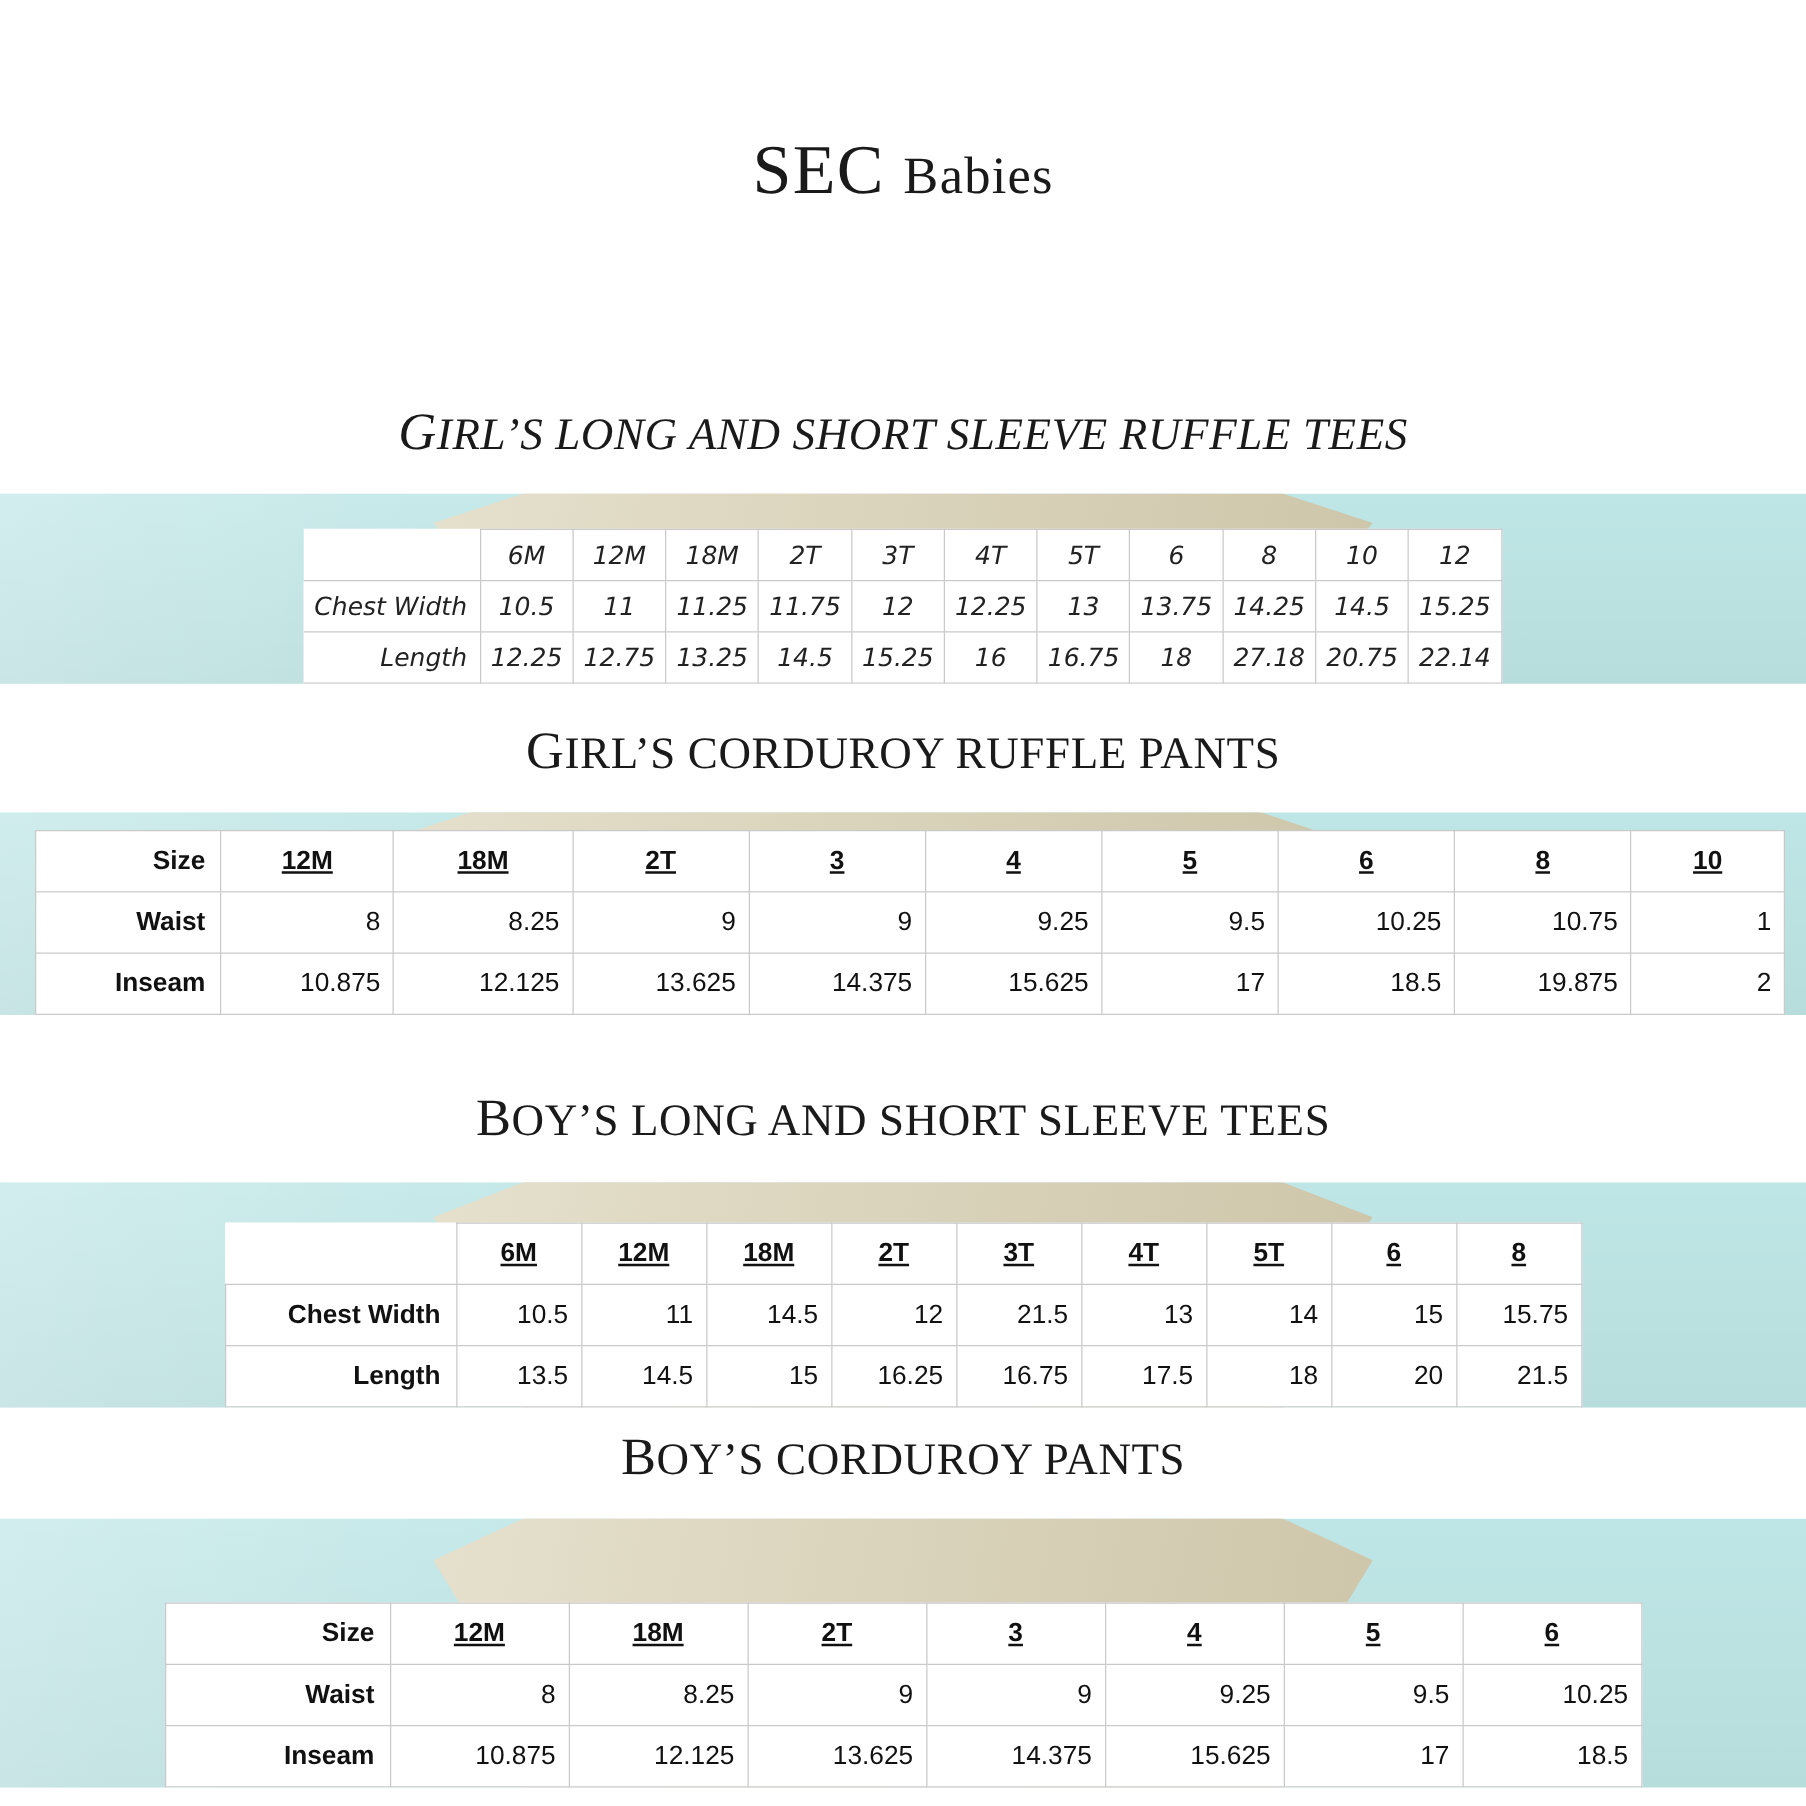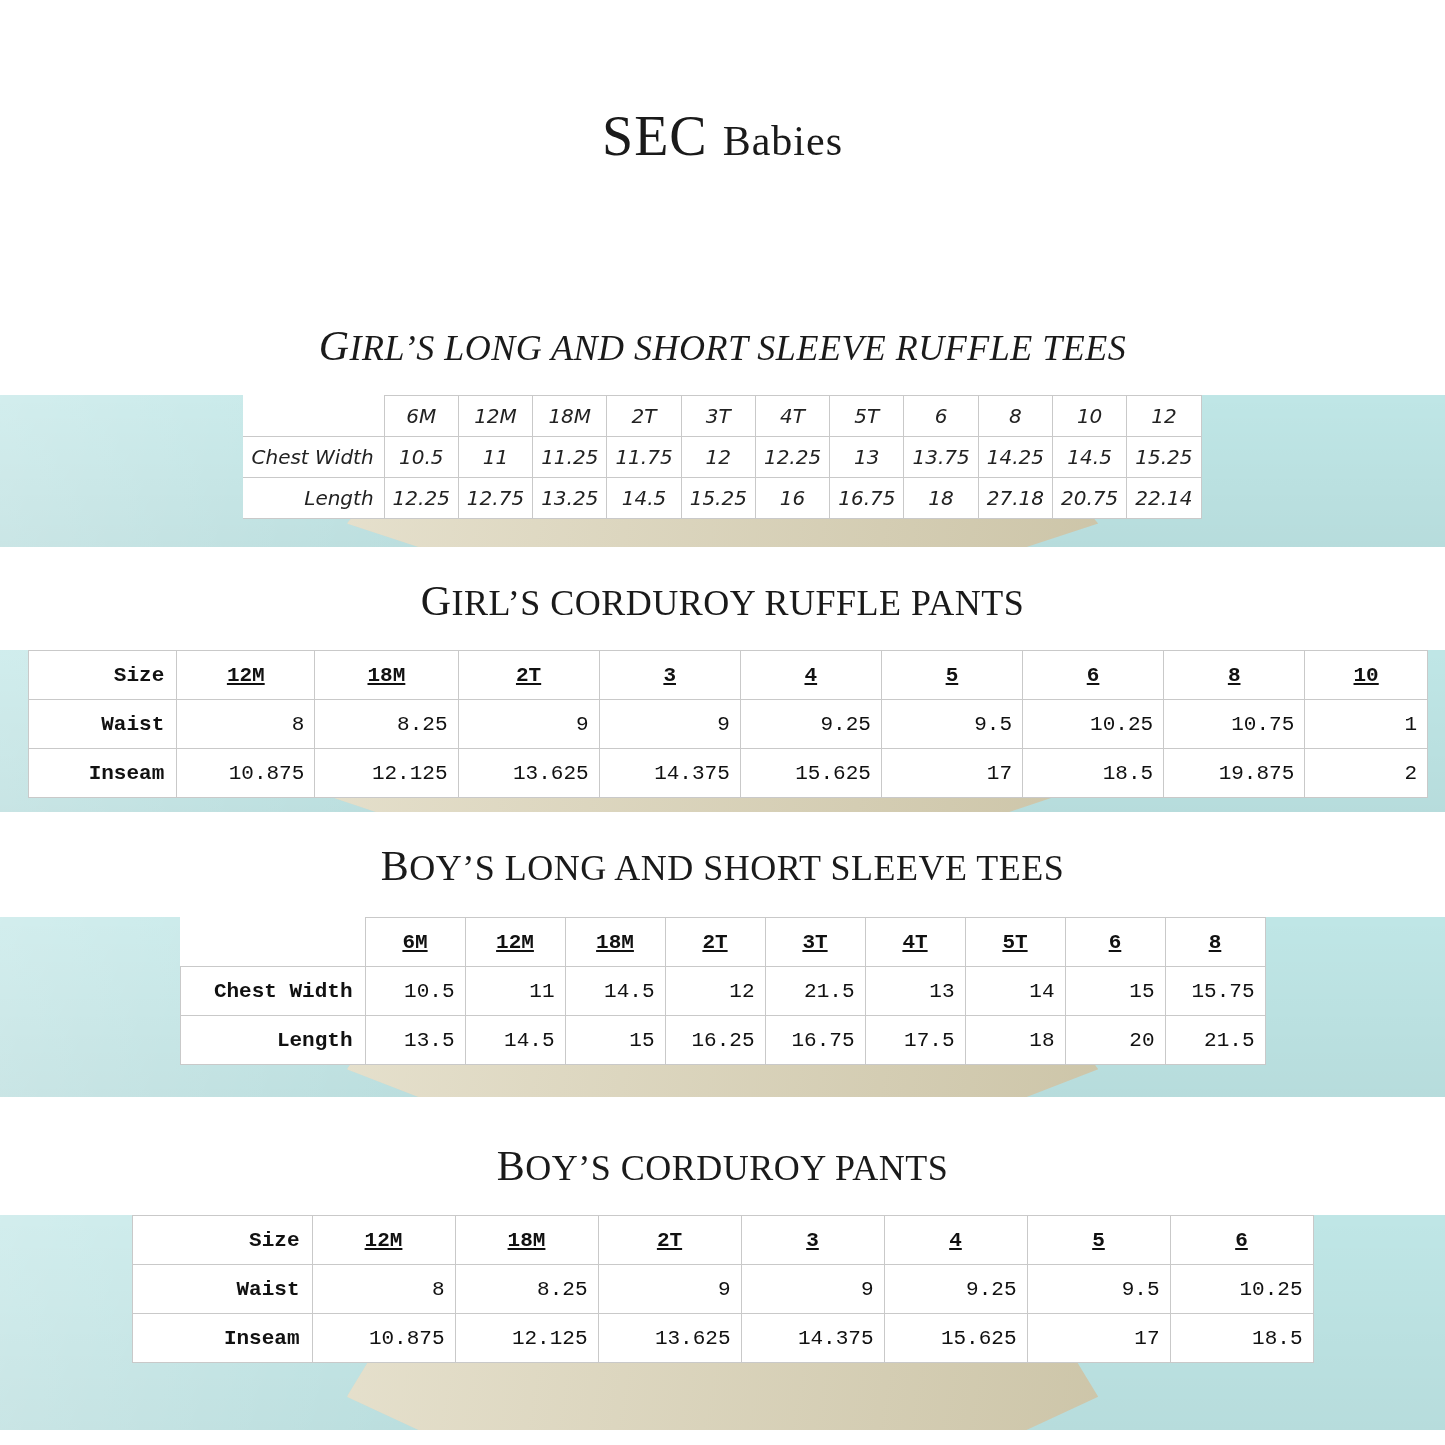--- a/index.html
+++ b/index.html
@@ -74,21 +74,21 @@
     height: 108%;
     background: #d8d0b2;
     background-image: linear-gradient(100deg, rgba(255,255,255,0.35), rgba(0,0,0,0.05));
     clip-path: polygon(12% 0%, 88% 0%, 100% 18%, 94% 50%, 100% 82%, 88% 100%, 12% 100%, 0% 82%, 6% 50%, 0% 18%);
   }
   .banner-inner {
     position: relative;
     z-index: 2;
     display: flex;
     justify-content: center;
-    align-items: flex-start;
+    align-items: flex-end;
     height: 100%;
   }
 
   
   table {
     border-collapse: collapse;
     background: #ffffff;
     table-layout: fixed;
   }
   table td, table th {
@@ -113,21 +113,21 @@
     padding-right: 10px;
     font-size: 20px;
     border-left: none;
     background: #fff;
   }
   .t-hand .colhdr { font-size: 20px; }
   .t-hand .blank { border: none; background: transparent; }
 
   
   .t-sheet {
-    font-family: Liberation Mono, monospace;
+    font-family: Liberation Sans, sans-serif;
     font-size: 21px;
     color: #111;
   }
   .t-sheet td {
     padding: 7px 10px;
     height: 34px;
   }
   .t-sheet .rowhdr {
     font-weight: bold;
     text-align: right;
@@ -265,21 +265,21 @@
               <td class="num">18.5</td>
               <td class="num">19.875</td>
               <td class="num">2</td>
             </tr>
           </tbody>
         </table>
       </div>
     </div>
   </div>
 
-  <div class="sec" style="top:845px;">
+  <div class="sec" style="top:874px;">
     <div class="section-title">
       <span class="cap">B</span><span>OY’S LONG AND SHORT SLEEVE TEES</span>
     </div>
     <div class="banner" style="margin-top:30px; height:180px;">
       <div class="banner-inner">
         <table class="t-sheet" style="width:1085px;">
           <colgroup>
             <col style="width:185px">
               <col style="width:100px">
               <col style="width:100px">

